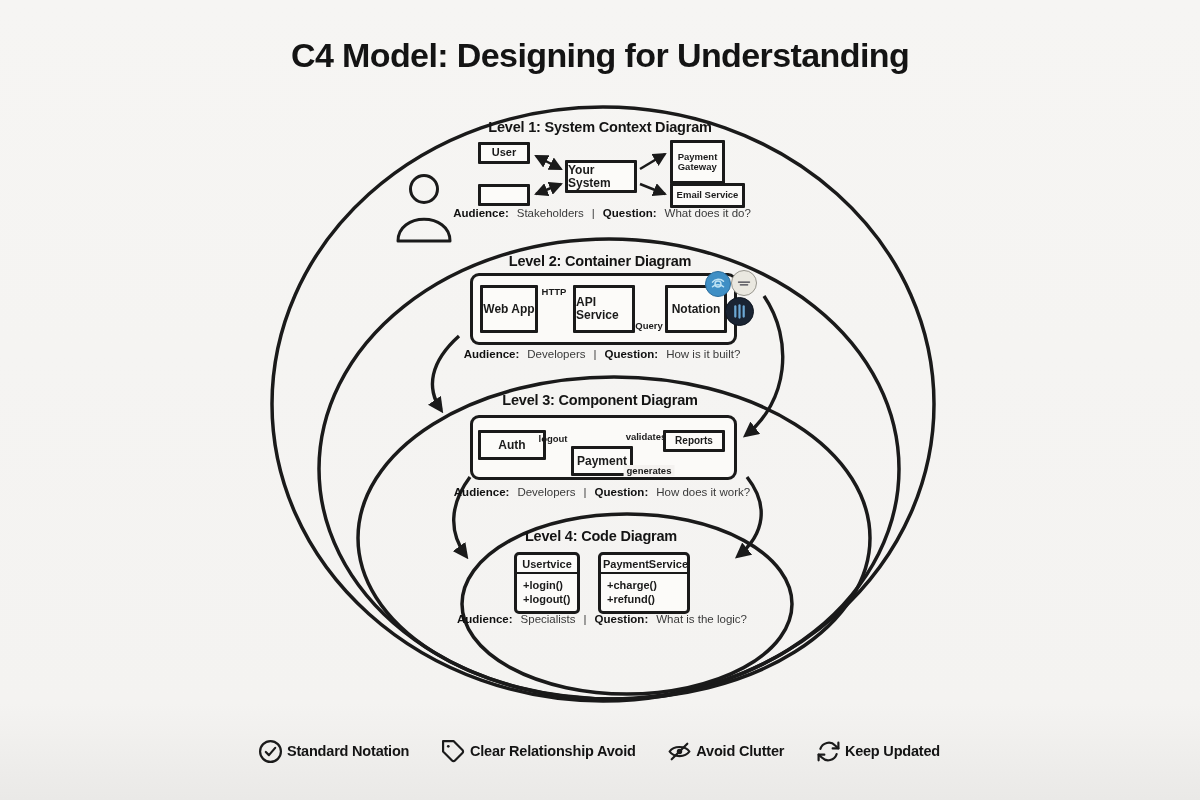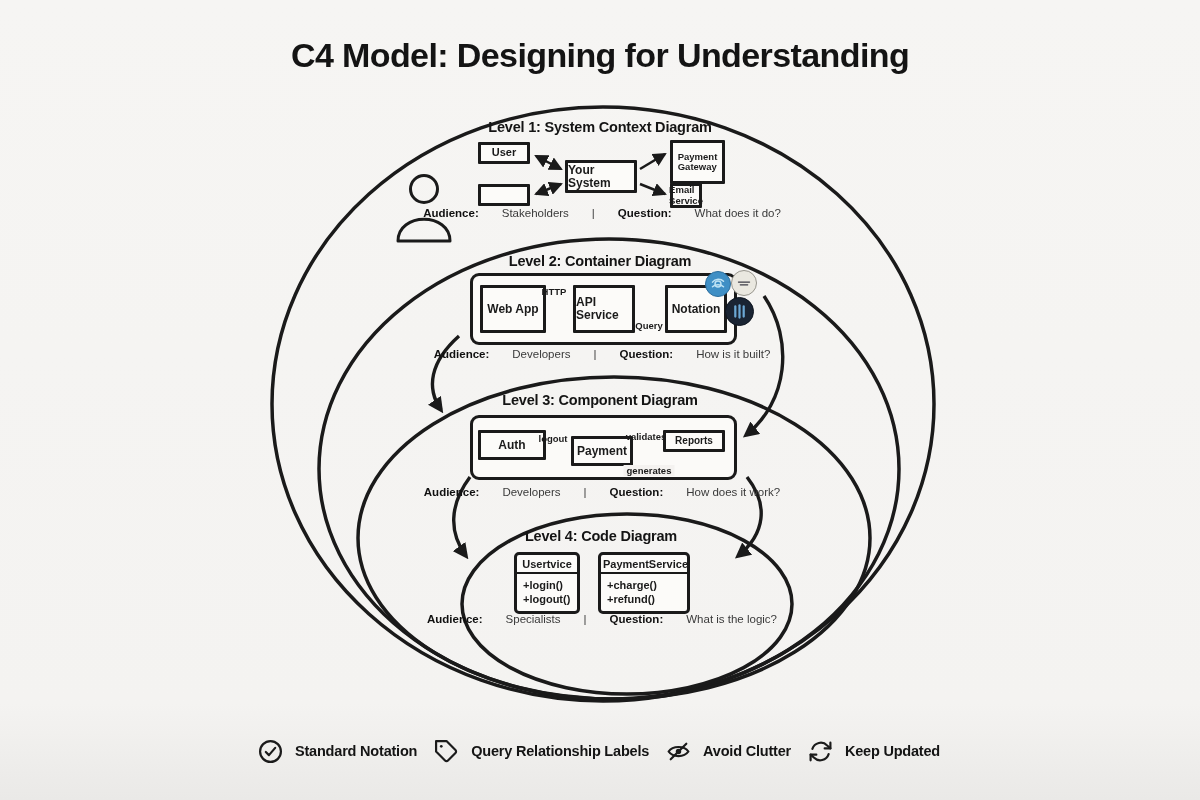--- a/index.html
+++ b/index.html
@@ -22,21 +22,21 @@
   }
   .hd{
     position:absolute;transform:translateX(-50%);
     font-size:14.5px;font-weight:700;letter-spacing:-0.2px;white-space:nowrap;
     color:#141414;z-index:3;
   }
   .aud{
     position:absolute;transform:translateX(-50%);
     font-size:11.5px;white-space:nowrap;color:#3a3a3a;z-index:3;
   }
-  .aud > :not(:first-child){margin-left:23px;}
+  .aud > :not(:first-child){margin-left:8px;}
   .aud b{color:#101010;font-weight:700;}
 
   .box{
     position:absolute;box-sizing:border-box;
     border:3px solid #1a1a1a;border-radius:1px;background:#fcfbf9;
     display:flex;align-items:center;justify-content:center;
     font-weight:700;color:#1b1b1b;z-index:3;
     line-height:1.08;
   }
   .container-box{
@@ -60,21 +60,21 @@
   }
   .class-body{padding:4px 6px 5px;font-size:11px;font-weight:700;line-height:1.28;text-align:left;}
 
   .badge{position:absolute;border-radius:50%;z-index:5;box-sizing:border-box;}
   .badge svg{display:block;width:100%;height:100%;}
 
   .footer{
     position:absolute;left:258px;top:736px;width:682px;height:30px;
     display:flex;justify-content:space-between;align-items:center;z-index:3;
   }
-  .f-item{display:flex;align-items:center;gap:12px;}
+  .f-item{display:flex;align-items:center;gap:4px;}
   .f-icon{width:25px;height:25px;stroke:#1b1b1b;fill:none;stroke-width:2.1;stroke-linecap:round;stroke-linejoin:round;}
   .f-label{font-size:14.5px;font-weight:600;color:#141414;white-space:nowrap;letter-spacing:-0.2px;}
 </style>
 </head>
 <body>
 
 <div class="stage">
 
   <svg id="scene" width="1200" height="800" viewBox="0 0 1200 800">
     <defs>
@@ -125,28 +125,28 @@
     </g>
   </svg>
 
   <div class="title">C4 Model: Designing for Understanding</div>
 
   <div class="hd" style="left:600px;top:119px">Level 1: System Context Diagram</div>
   <div class="box" style="left:478px;top:142px;width:52px;height:22px;font-size:11px">User</div>
   <div class="box" style="left:478px;top:184px;width:52px;height:22px;font-size:11px"></div>
   <div class="box" style="left:565px;top:160px;width:72px;height:33px;font-size:12px">Your System</div>
   <div class="box" style="left:670px;top:140px;width:55px;height:27px;font-size:9.5px;padding:19px">Payment Gateway</div>
-  <div class="box" style="left:670px;top:183px;width:32px;height:25px;font-size:9.5px;padding:1px">Email Service</div>
+  <div class="box" style="left:670px;top:183px;width:75px;height:25px;font-size:9.5px;padding:1px">Email Service</div>
   <div class="aud" style="left:602px;top:207px">
     <b>Audience:</b><span>Stakeholders</span><span>|</span><b>Question:</b><span>What does it do?</span>
   </div>
 
   <div class="hd" style="left:600px;top:253px">Level 2: Container Diagram</div>
   <div class="container-box" style="left:470px;top:273px;width:267px;height:72px"></div>
-  <div class="box" style="left:480px;top:285px;width:66px;height:48px;font-size:12px">Web App</div>
+  <div class="box" style="left:480px;top:285px;width:58px;height:48px;font-size:12px">Web App</div>
   <div class="box" style="left:573px;top:285px;width:62px;height:48px;font-size:12px">API Service</div>
   <div class="box" style="left:665px;top:285px;width:62px;height:48px;font-size:12px">Notation</div>
   <div class="edge-label" style="left:554px;top:286px">HTTP</div>
   <div class="edge-label" style="left:649px;top:320px">Query</div>
   <div class="aud" style="left:602px;top:348px">
     <b>Audience:</b><span>Developers</span><span>|</span><b>Question:</b><span>How is it built?</span>
   </div>
 
   <div class="badge" style="left:705px;top:271px;width:26px;height:26px;background:#3f8fc5;border:1.5px solid #2c6e9d">
     <svg viewBox="0 0 26 26">
@@ -171,21 +171,21 @@
           <line x1="10" y1="9" x2="10" y2="20"></line>
           <line x1="14.5" y1="8" x2="14.5" y2="21"></line>
           <line x1="19" y1="9" x2="19" y2="20"></line>
         </g>
       </svg>
   </div>
 
   <div class="hd" style="left:600px;top:392px">Level 3: Component Diagram</div>
   <div class="container-box" style="left:470px;top:415px;width:267px;height:65px"></div>
   <div class="box" style="left:478px;top:430px;width:68px;height:30px;font-size:12px">Auth</div>
-  <div class="box" style="left:571px;top:436px;width:62px;height:30px;font-size:12px">Payment</div>
+  <div class="box" style="left:571px;top:446px;width:62px;height:30px;font-size:12px">Payment</div>
   <div class="box" style="left:663px;top:430px;width:62px;height:22px;font-size:10px">Reports</div>
   <div class="edge-label" style="left:553px;top:433px">logout</div>
   <div class="edge-label" style="left:646px;top:431px">validates</div>
   <div class="edge-label masked" style="left:649px;top:465px">generates</div>
   <div class="aud" style="left:602px;top:486px">
     <b>Audience:</b><span>Developers</span><span>|</span><b>Question:</b><span>How does it work?</span>
   </div>
 
   <div class="hd" style="left:601px;top:528px">Level 4: Code Diagram</div>
   <div class="class-box" style="left:598px;top:552px;width:92px">
@@ -212,21 +212,21 @@
         <circle cx="12" cy="12" r="10"></circle>
         <polyline points="7.5 12.5 10.5 15.5 16.5 8.5"></polyline>
       </svg>
       <span class="f-label">Standard Notation</span>
     </div>
     <div class="f-item">
       <svg class="f-icon" viewBox="0 0 24 24">
         <path d="M20.59 13.41l-7.17 7.17a2 2 0 0 1-2.83 0L2 12V2h10l8.59 8.59a2 2 0 0 1 0 2.83z"></path>
         <circle cx="7" cy="7" r="1.3" fill="#1b1b1b" stroke="none"></circle>
       </svg>
-      <span class="f-label">Query Relationship Labels</span>
+      <span class="f-label">Clear Relationship Avoid</span>
     </div>
     <div class="f-item">
       <svg class="f-icon" viewBox="0 0 24 24">
         <path d="M2.5 12 C6.5 6.2,17.5 6.2,21.5 12 C17.5 17.8,6.5 17.8,2.5 12 Z"></path>
         <circle cx="12" cy="12" r="2.6" fill="#1b1b1b" stroke="none"></circle>
         <line x1="4.5" y1="19.5" x2="19.5" y2="4.5"></line>
       </svg>
       <span class="f-label">Avoid Clutter</span>
     </div>
     <div class="f-item">

